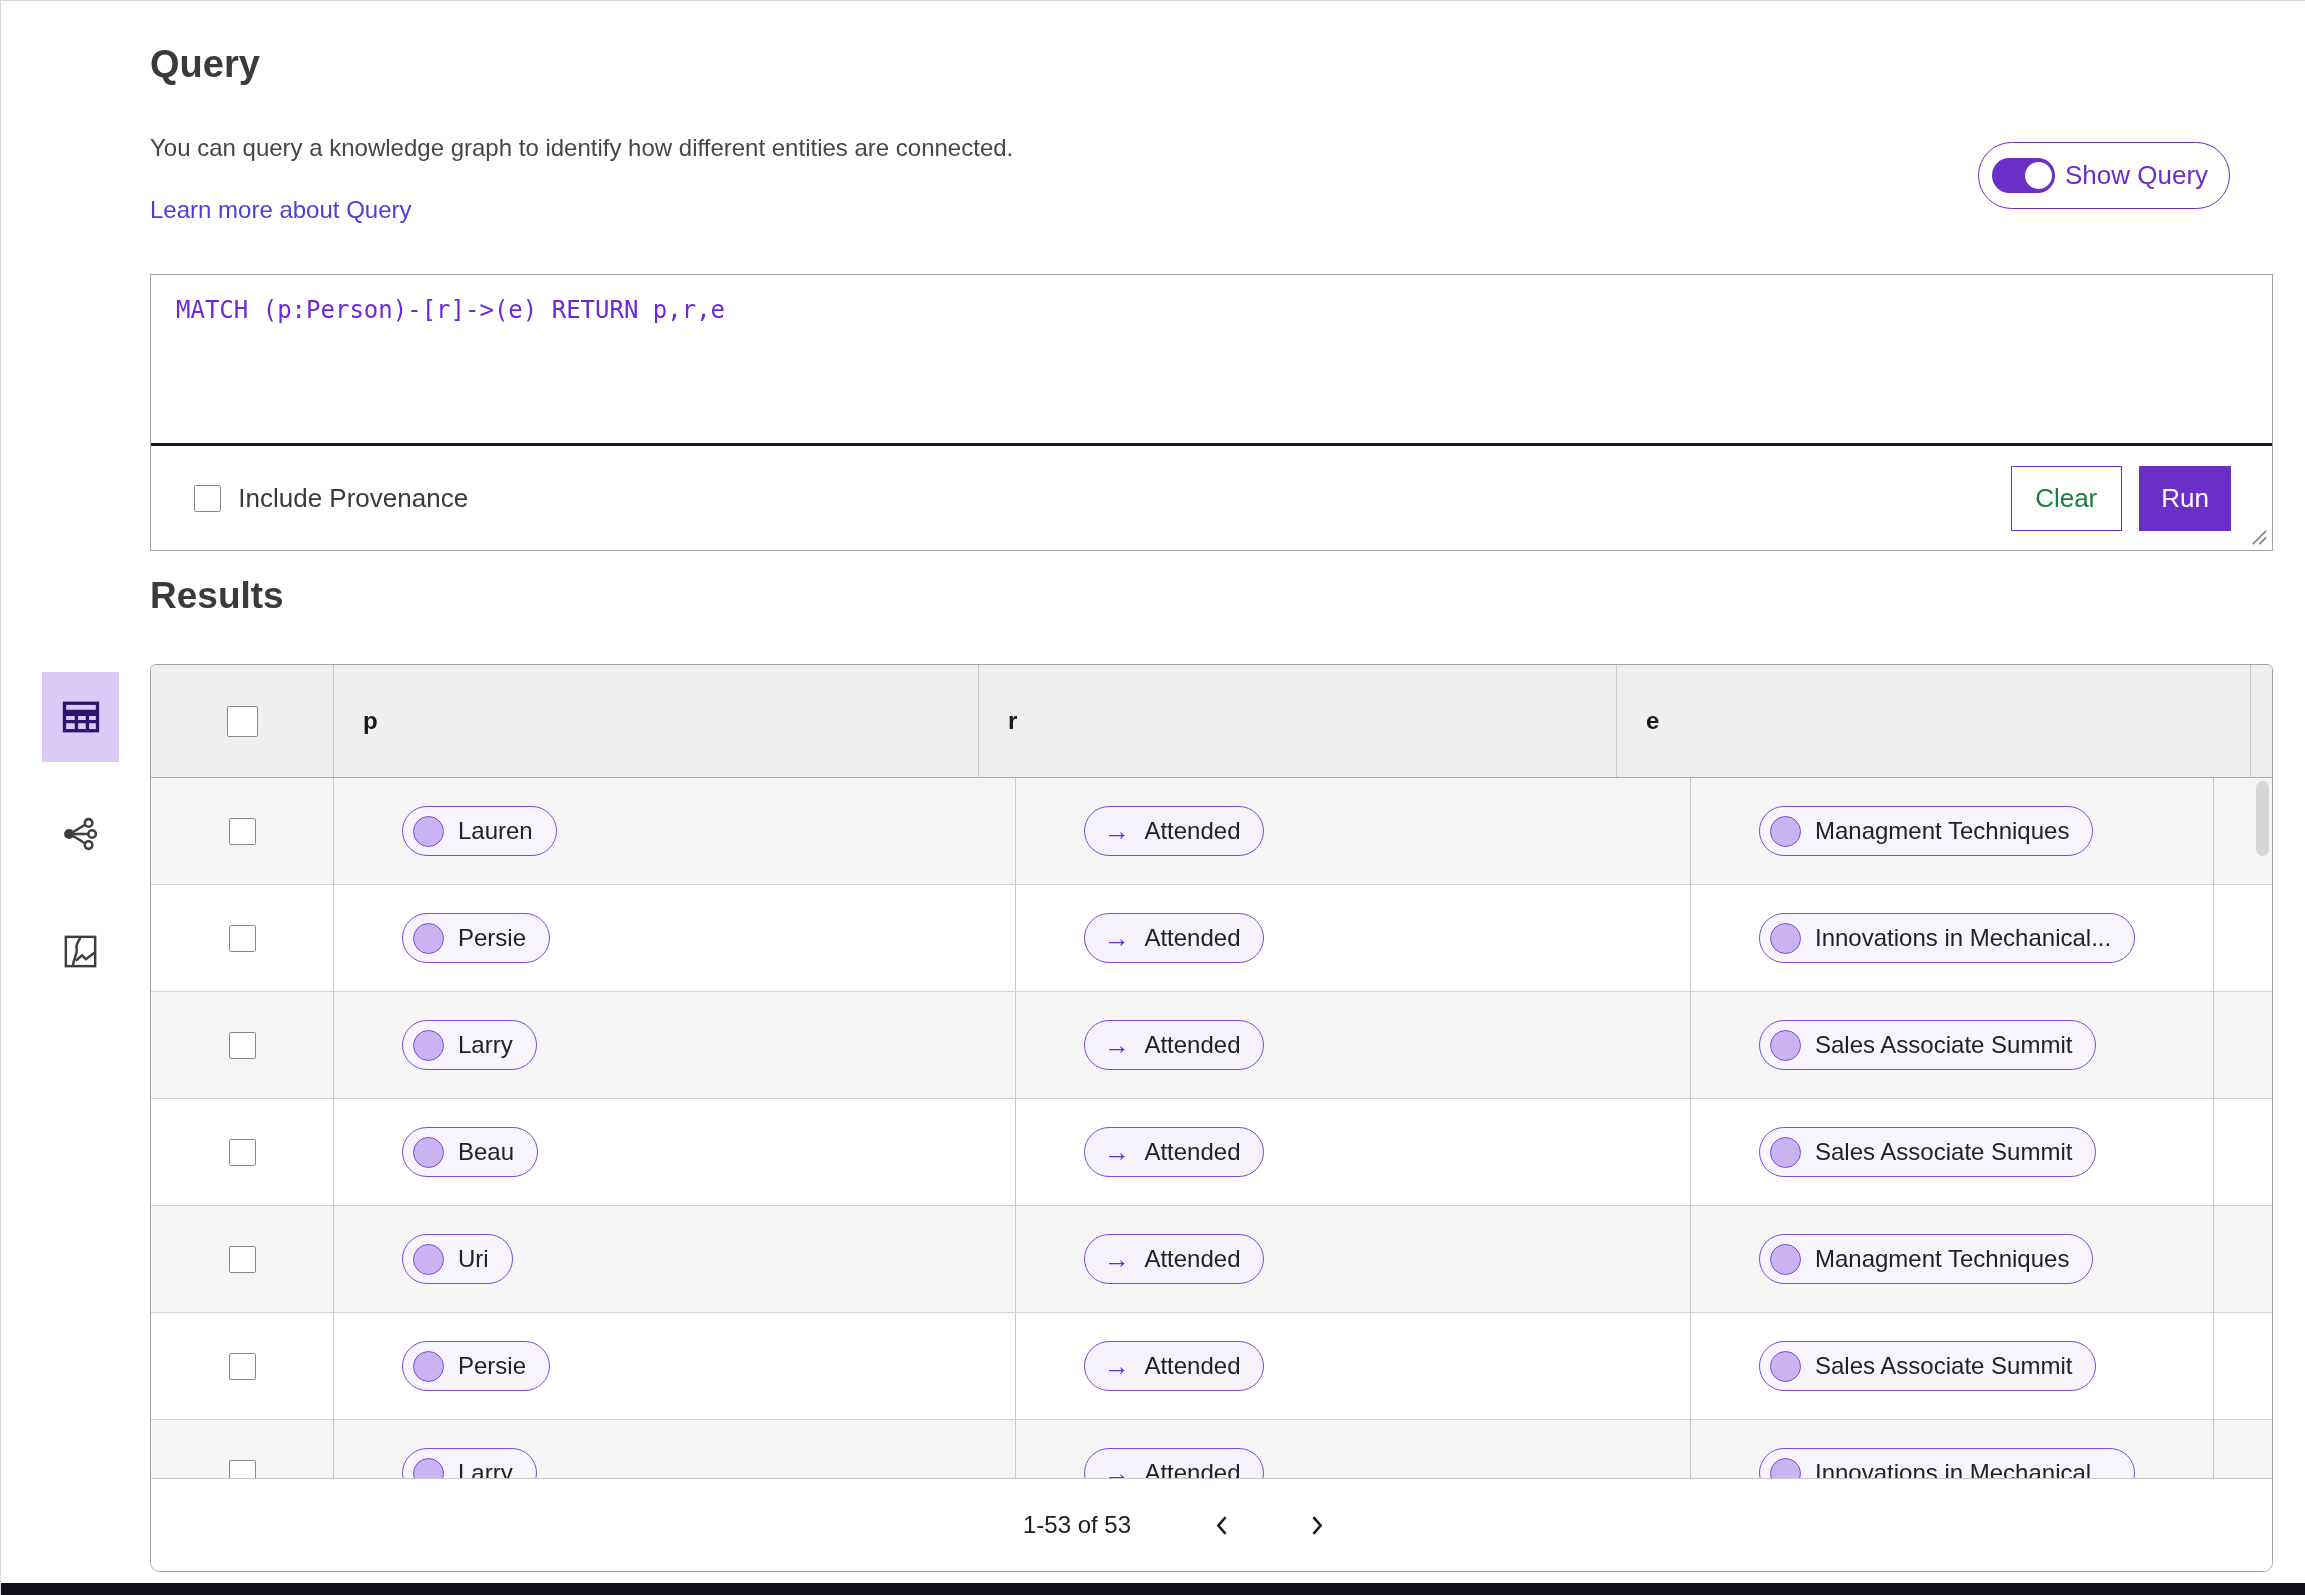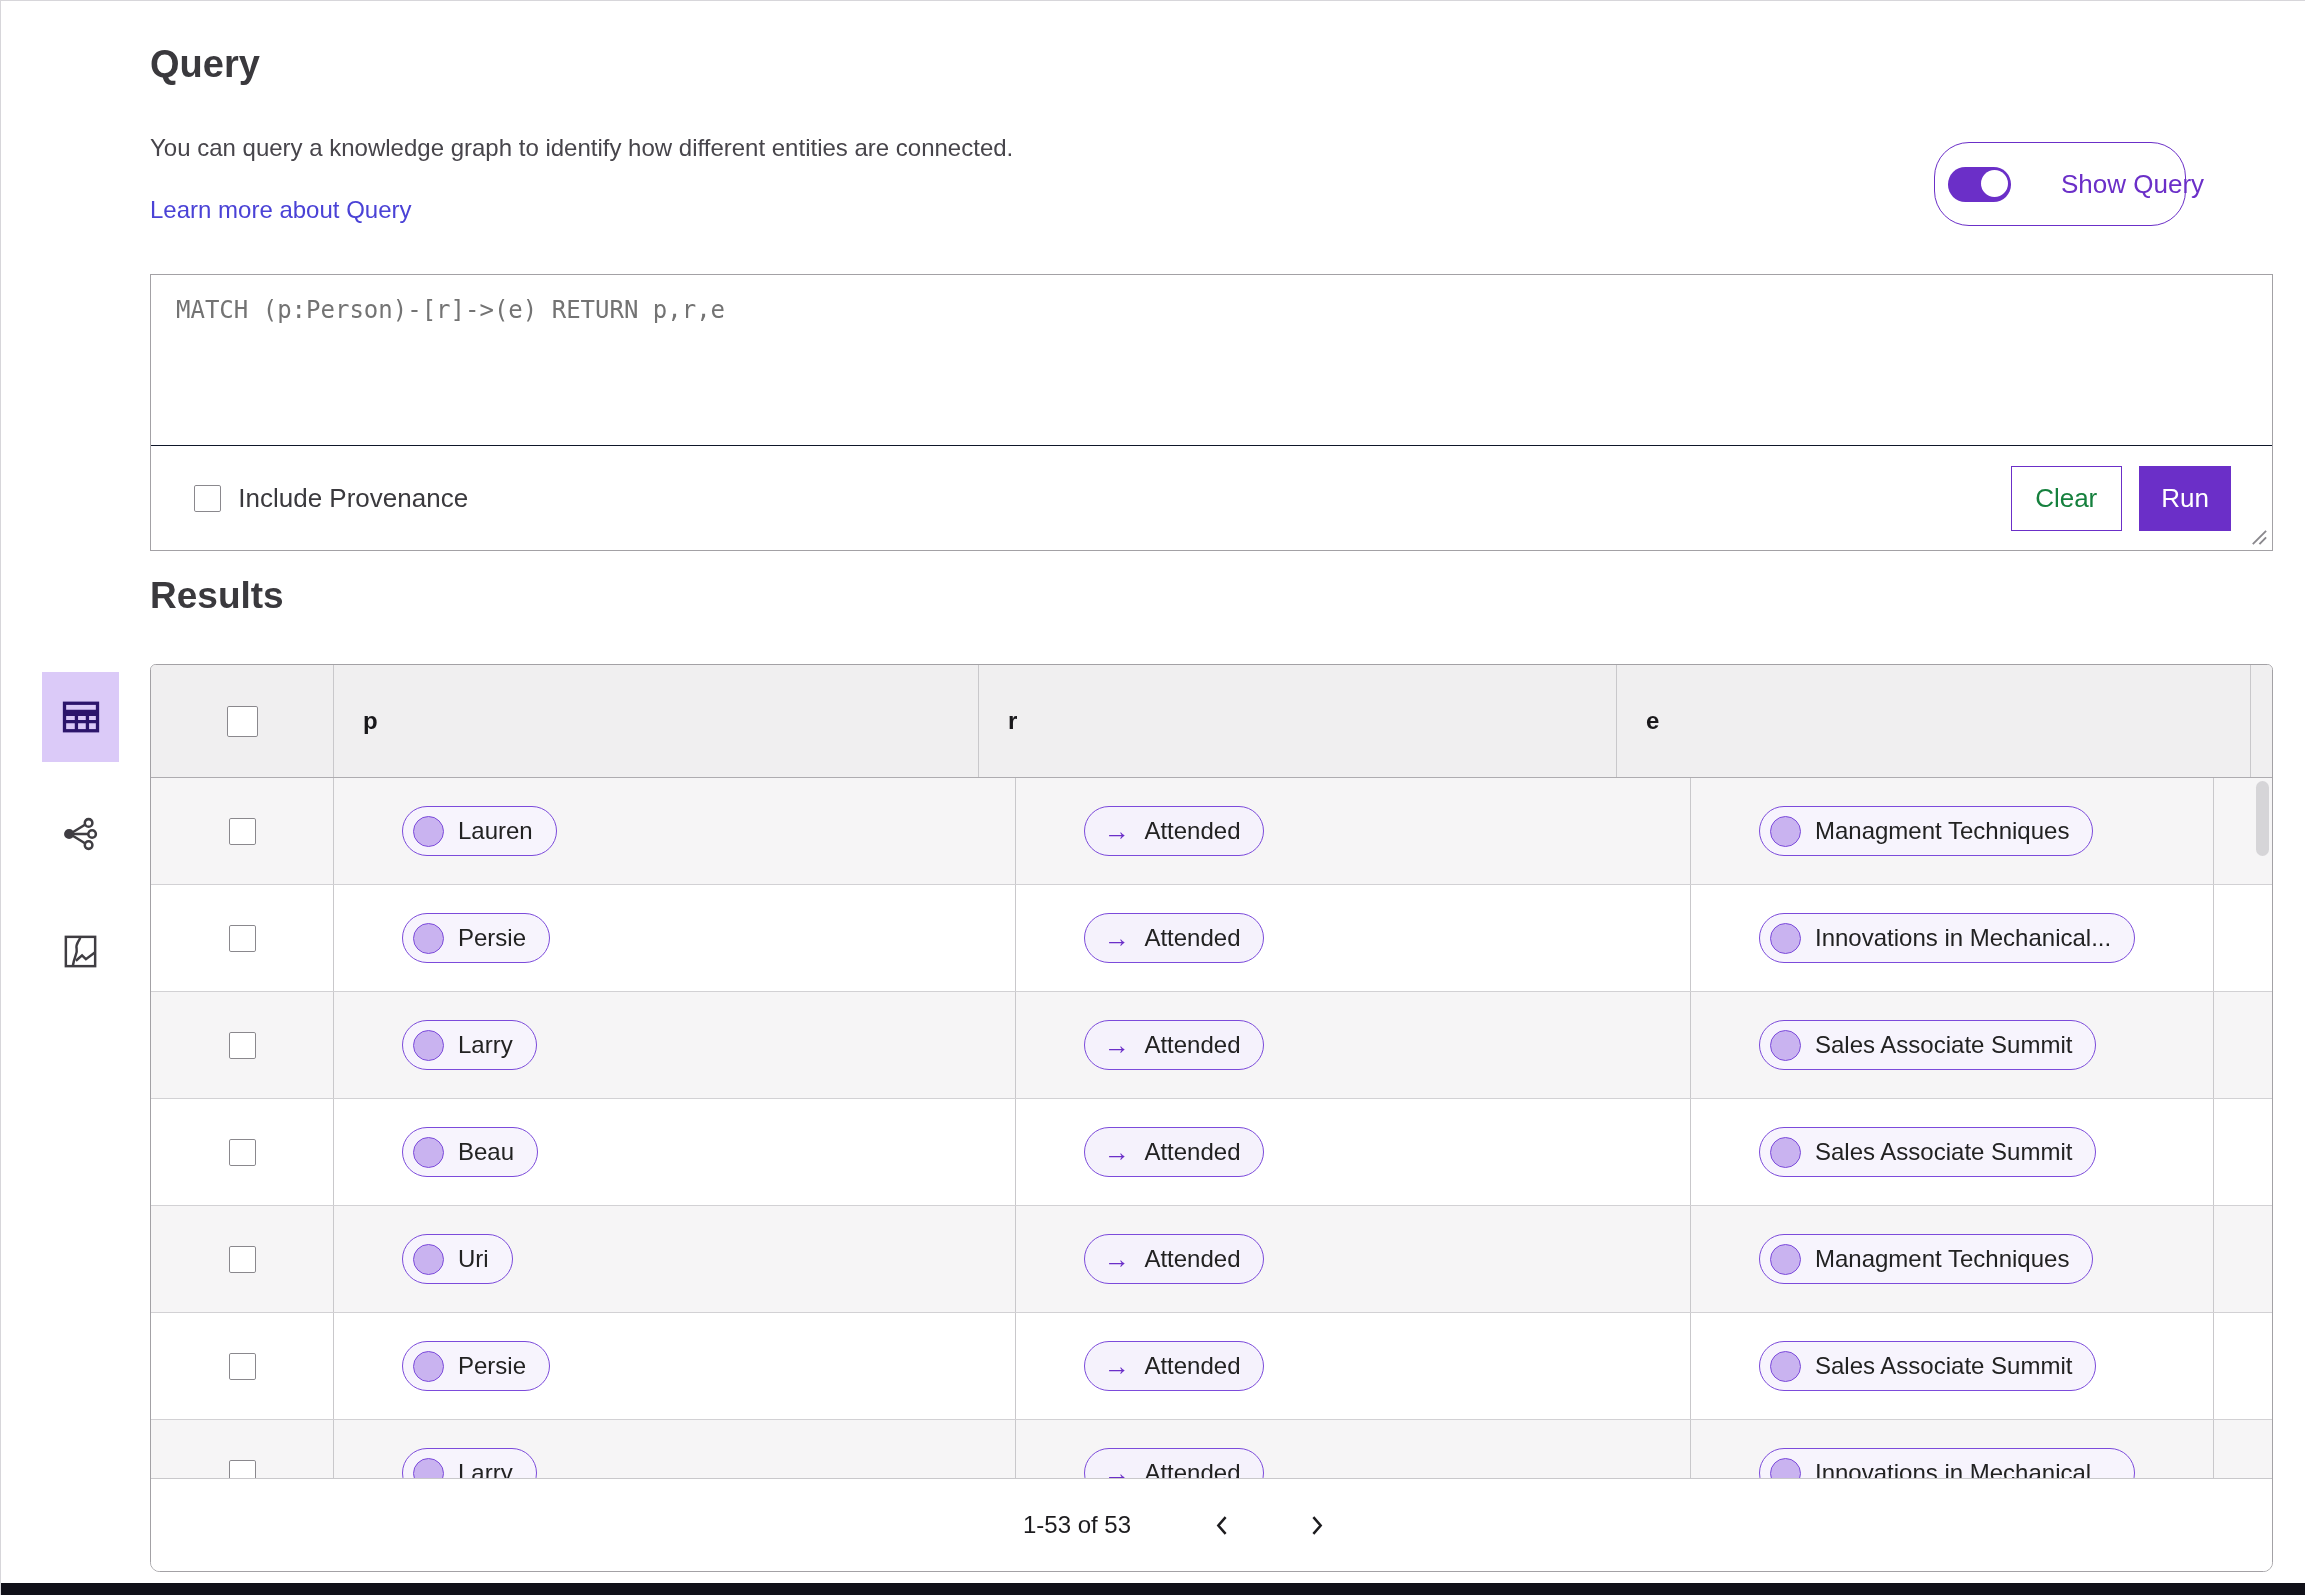--- a/index.html
+++ b/index.html
@@ -24,25 +24,25 @@
   }
   .page-desc {
     position:absolute; left:149px; top:133px;
     font-size:24px; color:#47454b;
   }
   .learn-link {
     position:absolute; left:149px; top:195px;
     font-size:24px; color:#4a42d6; cursor:pointer;
   }
   .show-query {
-    position:absolute; left:1933px; top:141px;
-    width:252px; height:84px;
+    position:absolute; left:1977px; top:141px;
+    width:252px; height:67px;
     border:1.9px solid #6b2fc8; border-radius:35px;
     display:flex; align-items:center;
-    background:#fff; cursor:pointer;gap:40px;
+    background:#fff; cursor:pointer;
   }
   .toggle-track {
     margin-left:13.4px;
     width:63px; height:35px; border-radius:17.3px;
     background:#6b2fc8; position:relative; flex:0 0 auto;
   }
   .toggle-knob {
     position:absolute; right:3.8px; top:3.8px;
     width:27px; height:27px; border-radius:50%; background:#fff;
   }
@@ -52,24 +52,24 @@
 
   
   .query-box {
     position:absolute; left:149px; top:273px;
     width:2123px; height:277px;
     border:1px solid #a3a1a5; background:#fff;
   }
   .query-input {
     position:relative;
     height:171px; width:100%;
-    border-bottom:1px solid #0f172a;
+    border-bottom:3px solid #0f172a;
     padding:21px 25px;
     font-family:"DejaVu Sans Mono", monospace;
-    font-size:24px; color:#737373;
+    font-size:24px; color:#6d28d9;
     white-space:pre-wrap;
   }
   .resize-handle {
     position:absolute; right:3.8px; bottom:3.8px;
     width:19px; height:19px;
   }
   .query-actions {
     height:104px; display:flex; align-items:center;
     padding:0 41px 0 43px;
   }

